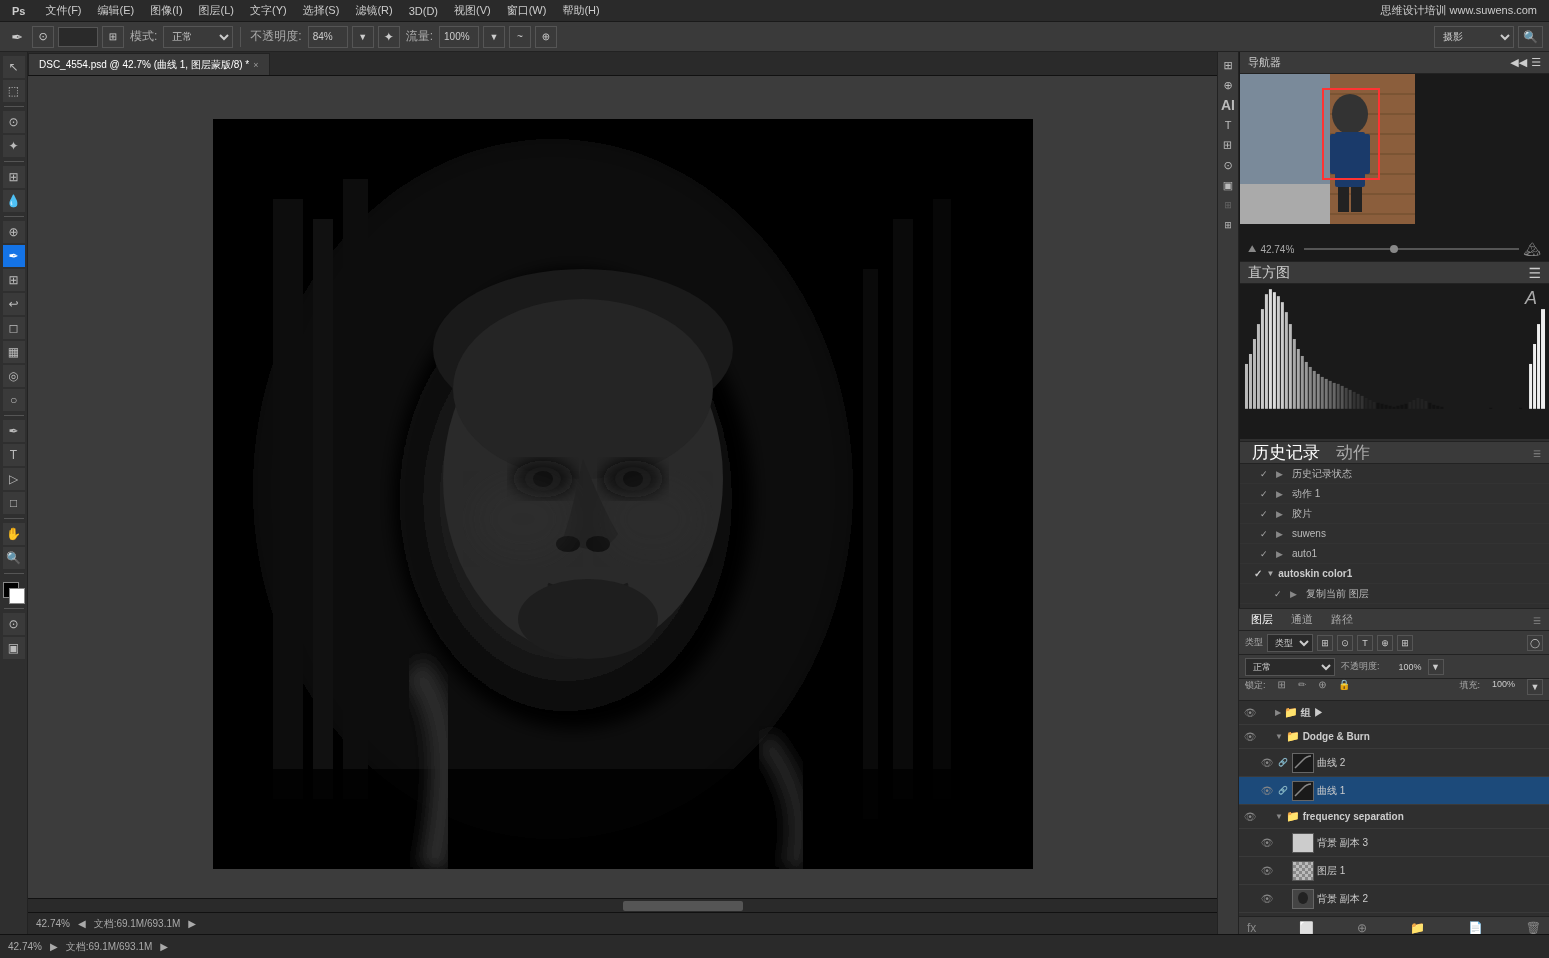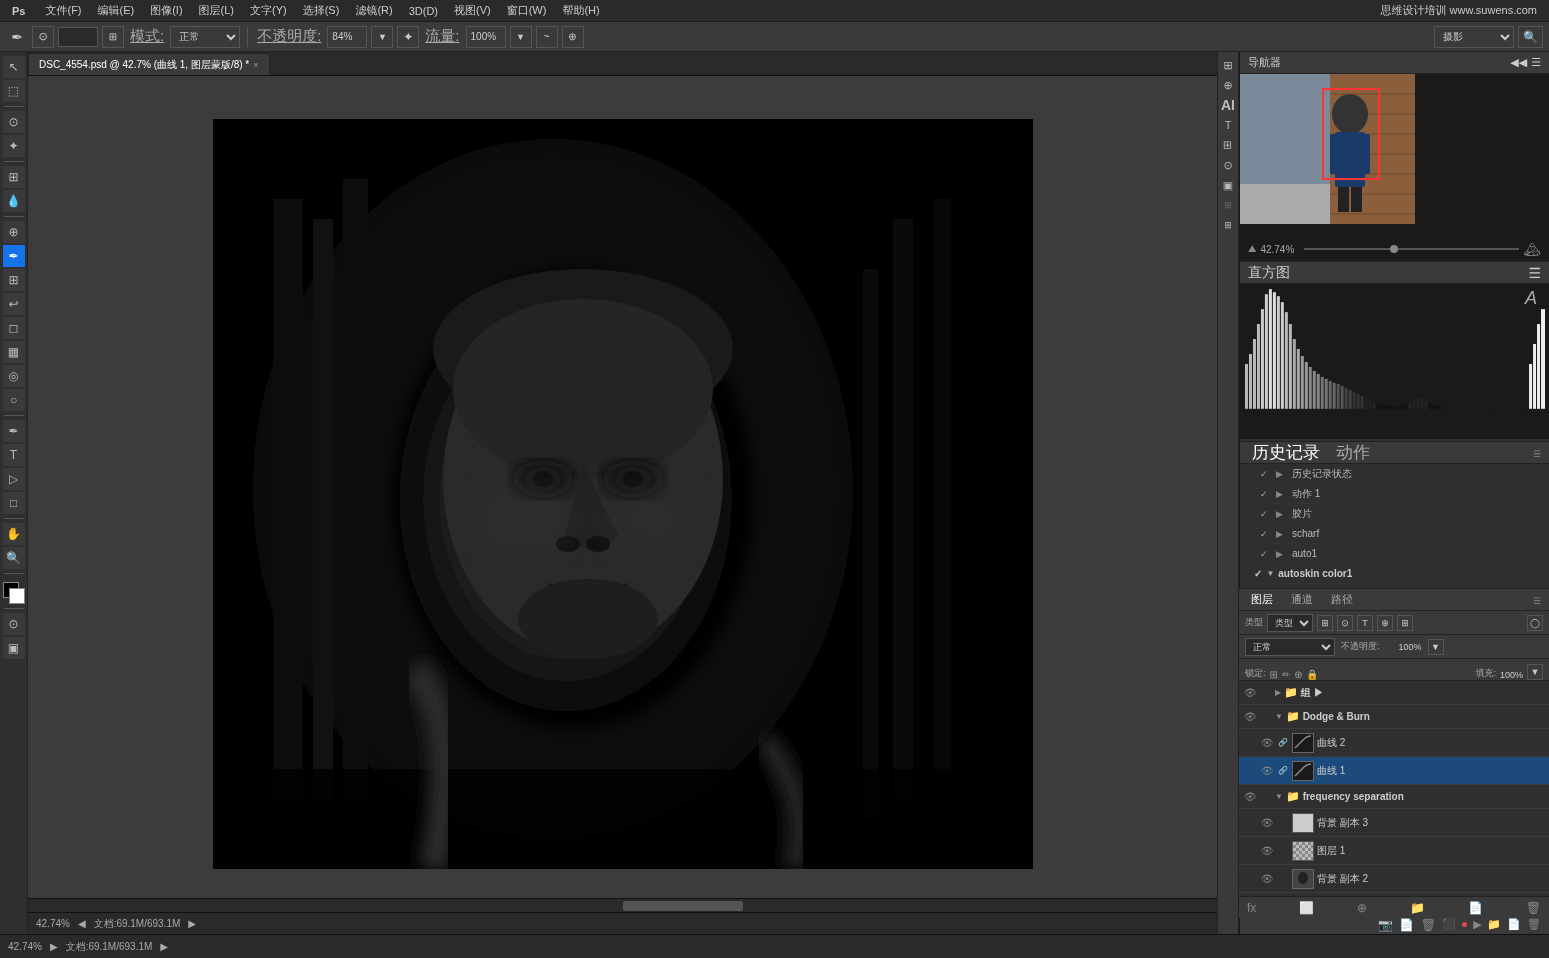--- a/index.html
+++ b/index.html
@@ -69,24 +69,23 @@
     }
     .tool-select {
       height: 22px;
       background: #3a3a3a;
       border: 1px solid #555;
       color: #ccc;
       font-size: 10px;
       padding: 0 4px;
     }
     .tool-label {
-      font-size: 15px;
+      font-size: 12px;
       color: #aaa;
       padding: 0 2px;
-      text-decoration: underline;
     }
     .tool-sep {
       width: 1px;
       height: 20px;
       background: #555;
       margin: 0 3px;
     }
     #brush-size-input {
       width: 36px;
       height: 20px;
@@ -472,23 +471,23 @@
     .layers-opacity-value {
       font-size: 9px;
       color: #ccc;
       width: 36px;
       text-align: right;
     }
     #layers-lock-row {
       height: 22px;
       background: #3a3a3a;
       display: flex;
-      align-items: flex-end;
+      align-items: flex-start;
       padding: 0 6px;
-      gap: 4px;
+      gap: 12px;
       border-bottom: 1px solid #222;
     }
     .lock-label { font-size: 9px; color: #aaa; }
     .lock-icon { font-size: 10px; color: #999; cursor: pointer; }
     .fill-label { font-size: 9px; color: #aaa; margin-left: auto; }
     .fill-value { font-size: 9px; color: #ccc; }
     #layers-content {
       flex: 1;
       overflow-y: auto;
       background: #2f2f2f;
@@ -997,21 +996,21 @@
           <span>动作 1</span>
         </div>
         <div class="history-item">
           <span class="check">✓</span>
           <span class="arrow">▶</span>
           <span>胶片</span>
         </div>
         <div class="history-item">
           <span class="check">✓</span>
           <span class="arrow">▶</span>
-          <span>scharf</span>
+          <span>suwens</span>
         </div>
         <div class="history-item">
           <span class="check">✓</span>
           <span class="arrow">▶</span>
           <span>auto1</span>
         </div>
 
         <div class="history-folder">
           <span class="check">✓</span>
           <span class="arrow">▼</span>
@@ -1089,21 +1088,21 @@
         <span style="font-size:11px; color:#888;">📁</span>
         <span style="font-size:11px; color:#888;">📄</span>
         <span style="font-size:11px; color:#888;">🗑</span>
       </div>
     </div>
 
   </div>
 
 </div>
 
-<div style="position:fixed; bottom:40px; right:0; width:310px; height:330px; background:#2f2f2f; border-top:1px solid #222; display:flex; flex-direction:column; z-index:10;">
+<div style="position:fixed; bottom:20px; right:0; width:310px; height:330px; background:#2f2f2f; border-top:1px solid #222; display:flex; flex-direction:column; z-index:10;">
 
   <div id="layers-tabs">
     <span class="layers-tab active">图层</span>
     <span class="layers-tab">通道</span>
     <span class="layers-tab">路径</span>
     <div style="margin-left:auto;">
       <span class="panel-collapse-btn">☰</span>
     </div>
   </div>
 

